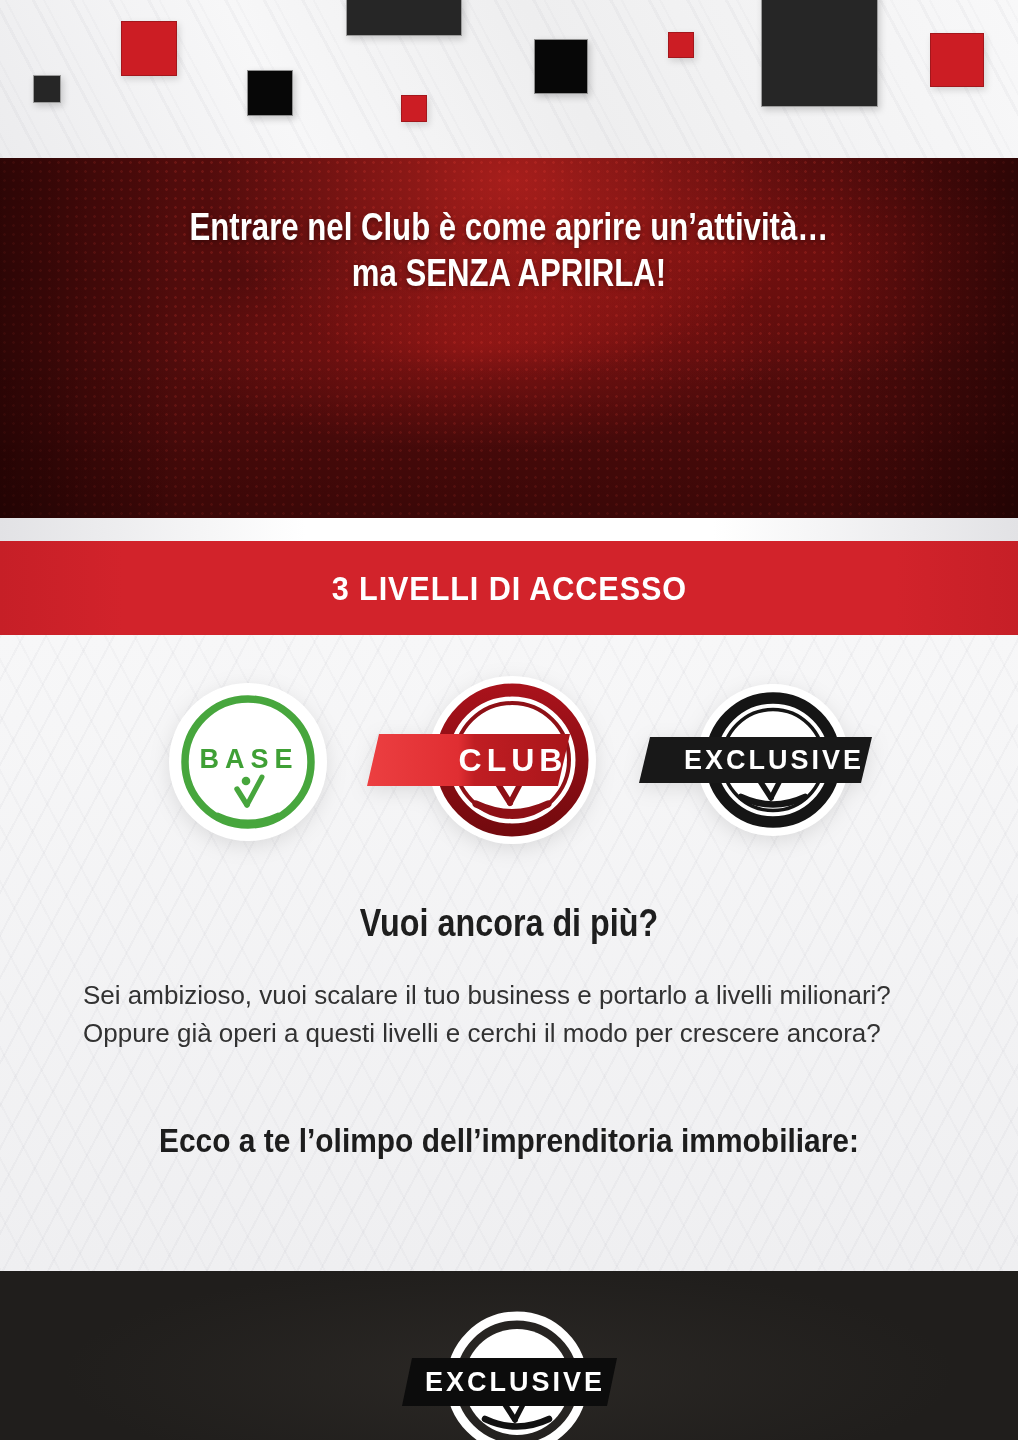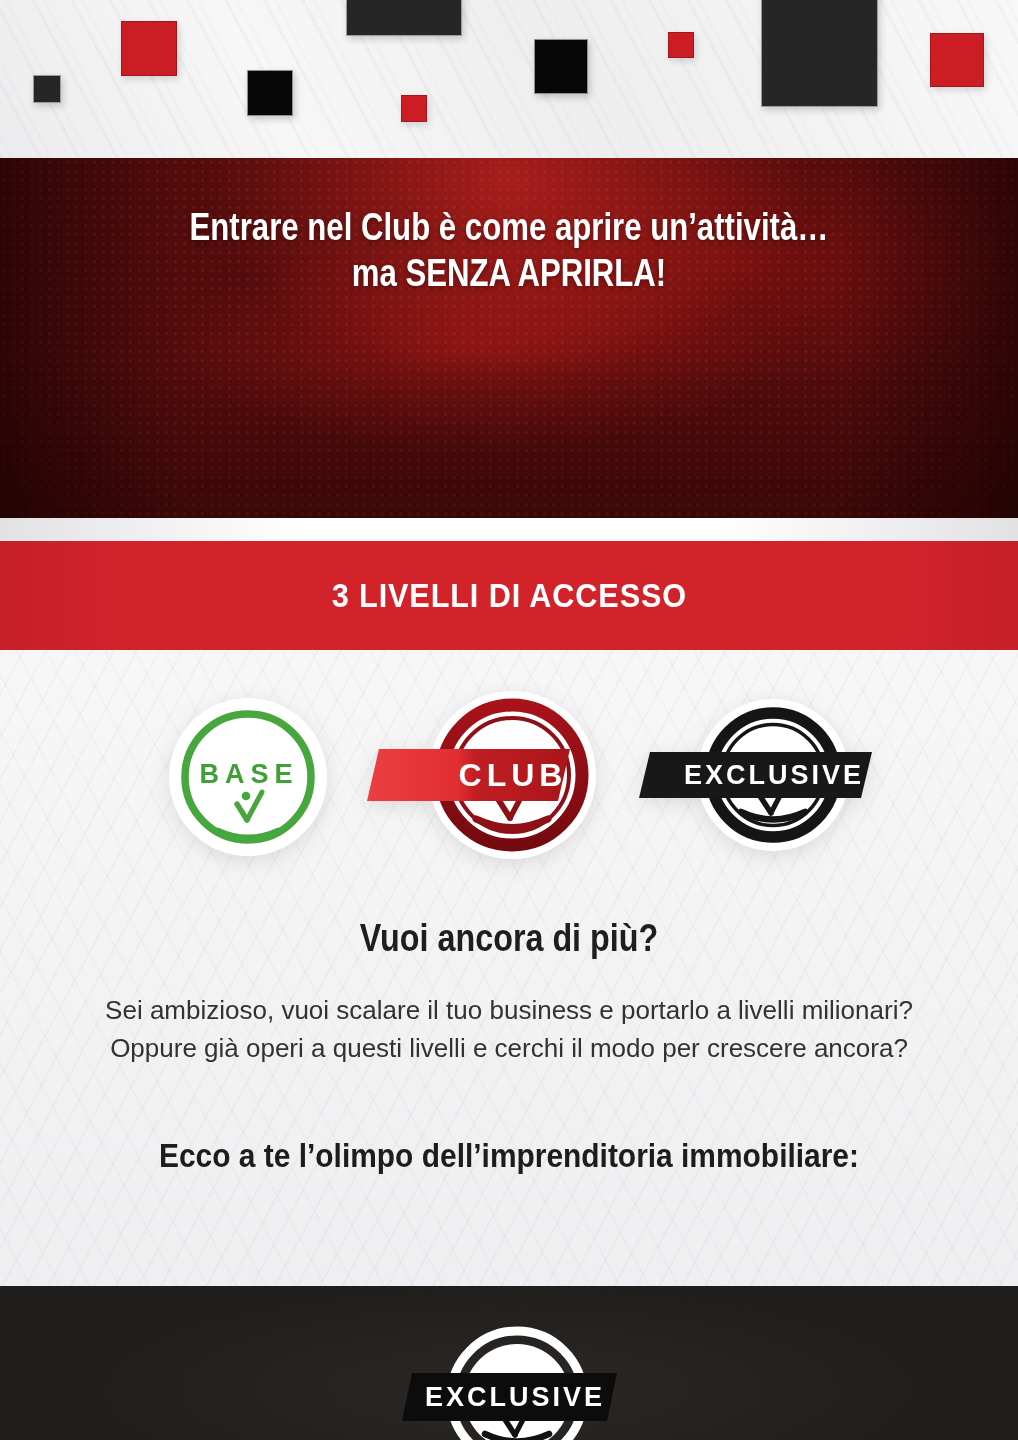--- a/index.html
+++ b/index.html
@@ -49,21 +49,21 @@
   .banner .bullet{
     color:#fff;font-weight:bold;font-size:37px;line-height:45px;
     transform:scaleX(.82);transform-origin:50% 50%;
     text-shadow:0 2px 6px rgba(0,0,0,.35);
     white-space:nowrap;
   }
 
   
   .gap-strip{height:23px;background:linear-gradient(90deg,#e2e2e5 0%,#ffffff 30%,#ffffff 70%,#e2e2e5 100%);}
   .red-bar{
-    height:109px;display:flex;align-items:center;justify-content:center;
+    height:94px;display:flex;align-items:center;justify-content:center;
     background:linear-gradient(90deg,#c61f27 0%,#d2232b 12%,#d2232b 88%,#c61f27 100%);
   }
   .red-bar .bar-title{
     color:#fff;font-weight:bold;font-size:34px;letter-spacing:1px;
     transform:scaleX(.9);transform-origin:50% 50%;white-space:nowrap;
   }
 
   
   .levels{
     position:relative;height:636px;
@@ -75,21 +75,21 @@
   .badge{position:absolute;filter:drop-shadow(0 5px 10px rgba(0,0,0,.10));}
   svg text{font-family:"Liberation Sans", sans-serif;font-weight:bold;}
 
   .more-heading{
     position:absolute;left:0;right:0;top:265px;text-align:center;
     color:#1e1e1e;font-weight:bold;font-size:38px;line-height:46px;
     transform:scaleX(.85);transform-origin:50% 50%;white-space:nowrap;
   }
   .more-paragraph{
     position:absolute;left:50%;top:341px;width:852px;margin-left:-426px;
-    text-align:center;color:#323232;font-size:26px;line-height:38px;font-weight:normal;
+    color:#323232;font-size:26px;line-height:38px;font-weight:normal;
   }
   .olimpo-heading{
     position:absolute;left:0;right:0;top:484px;text-align:center;
     color:#1d1d1d;font-weight:bold;font-size:34px;line-height:42px;
     transform:scaleX(.88);transform-origin:50% 50%;white-space:nowrap;
   }
 
   
   .footer{
     position:relative;height:228px;

